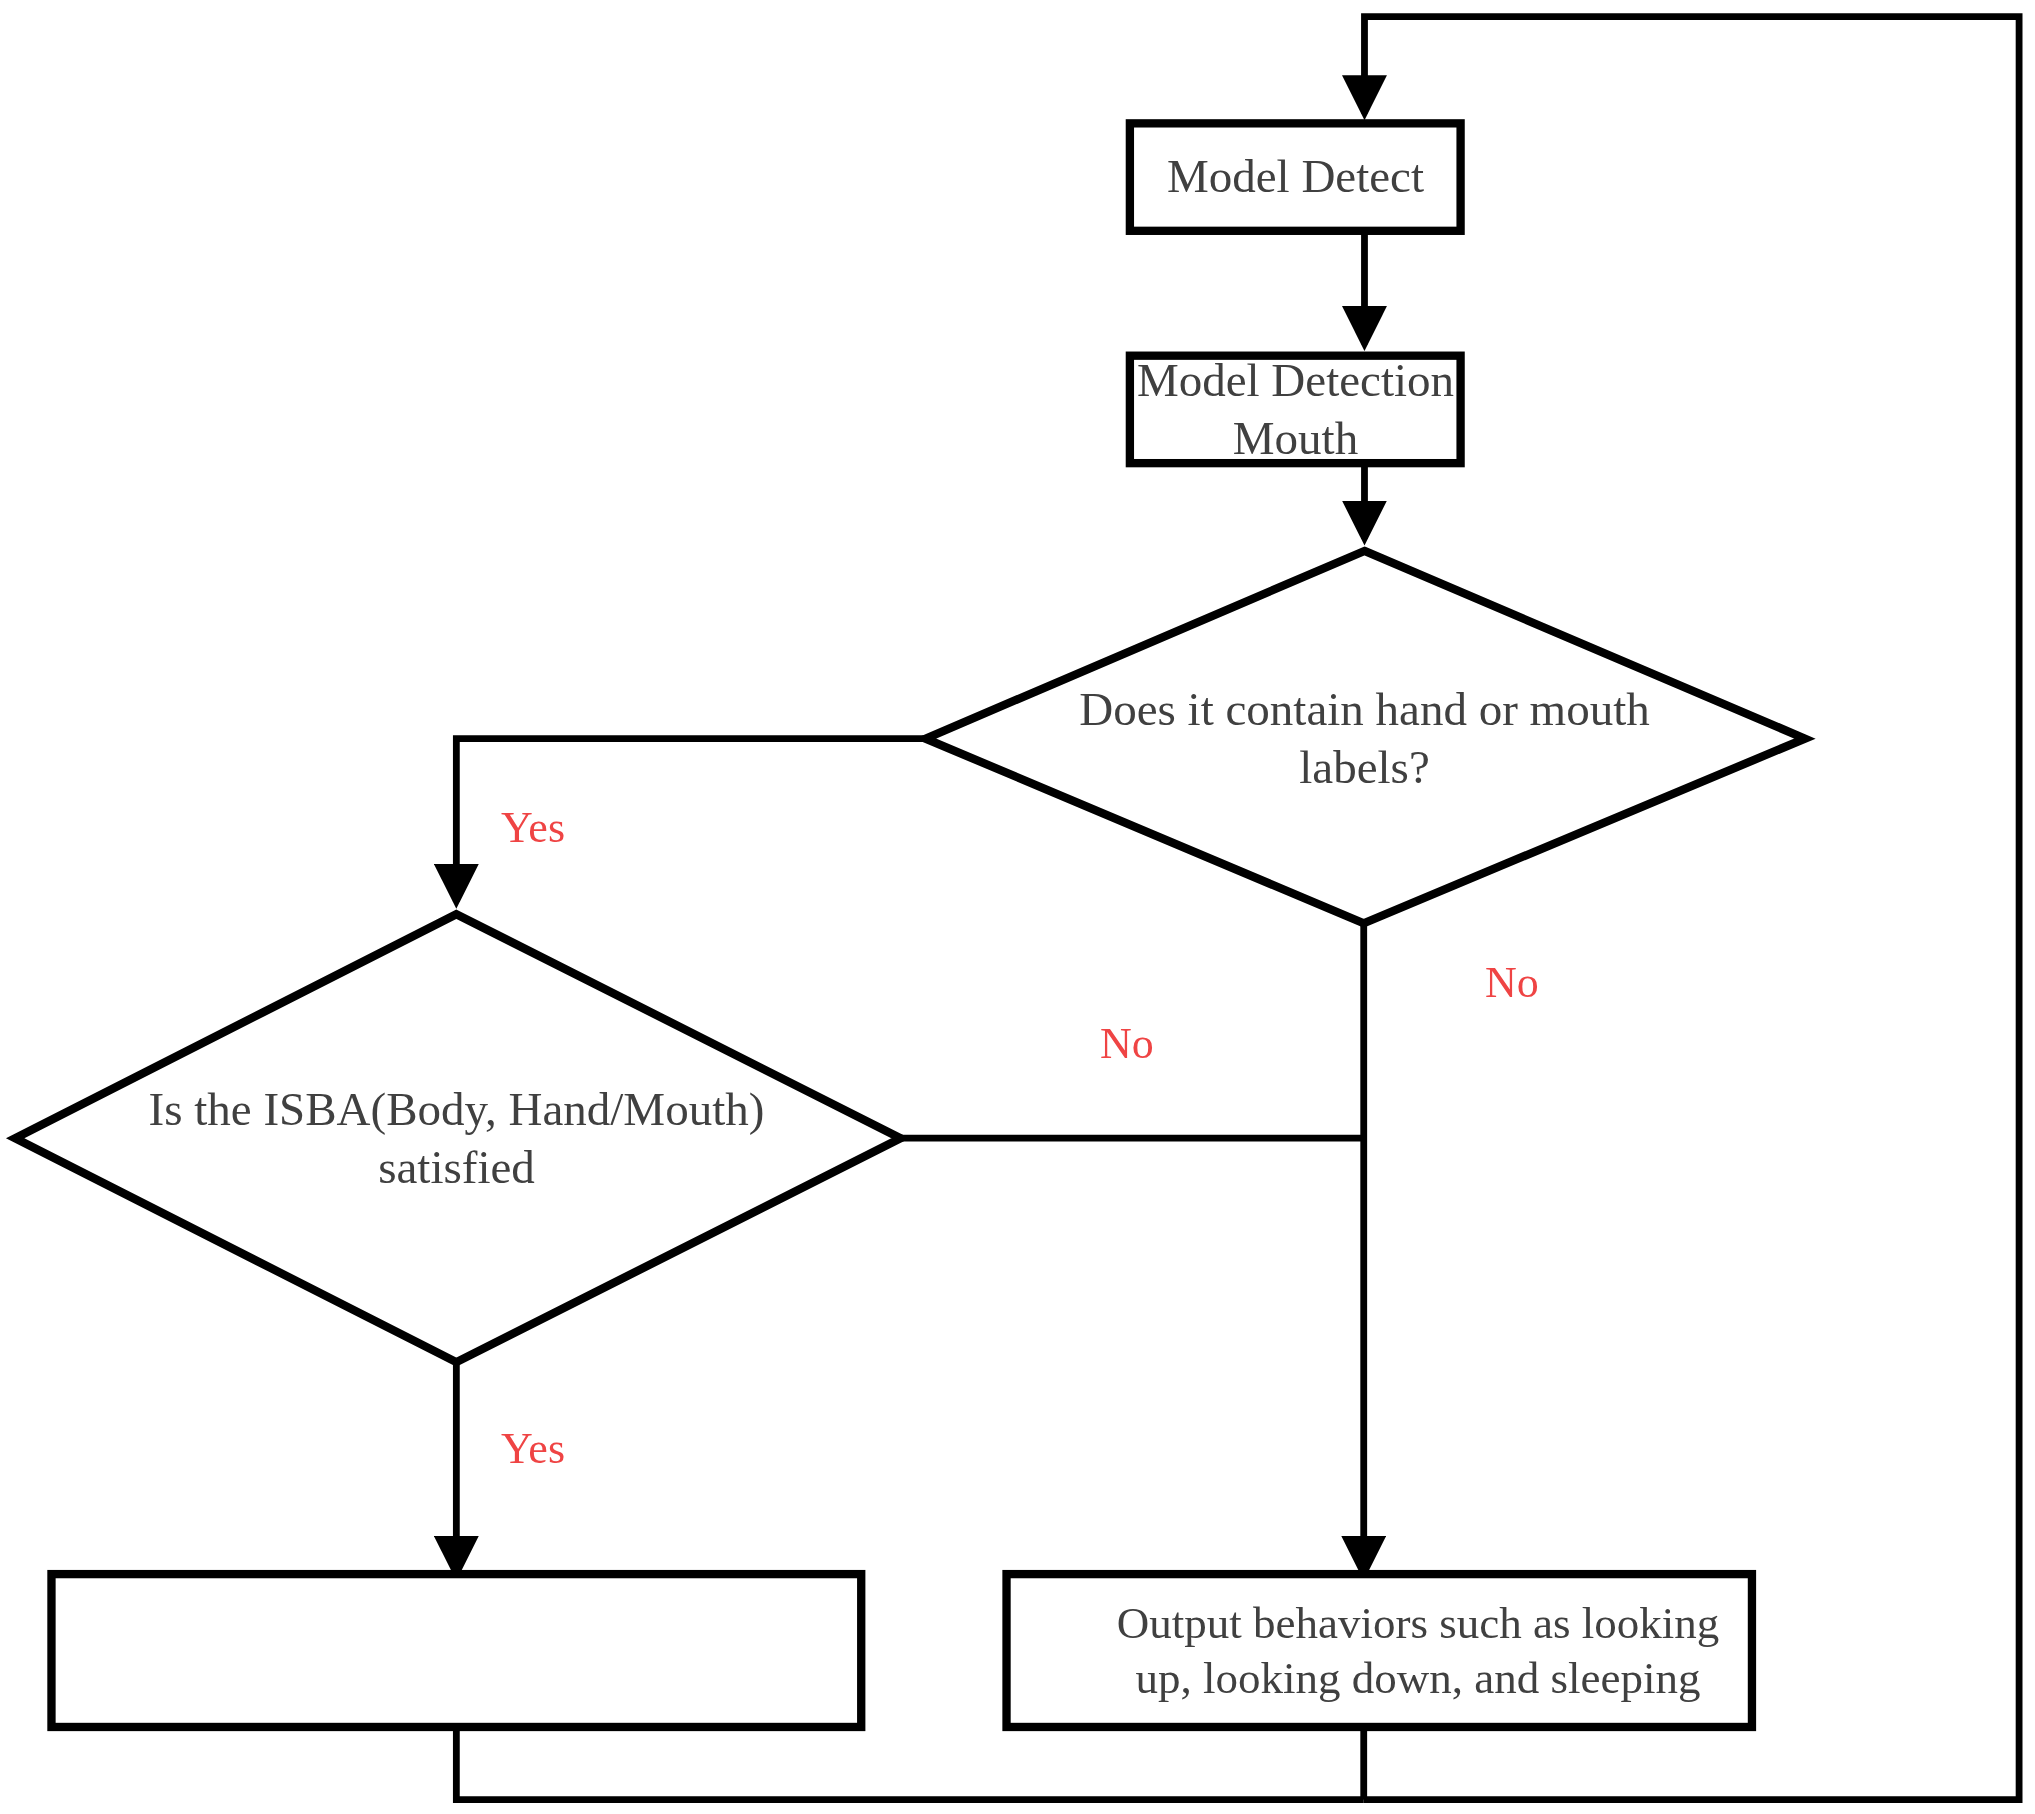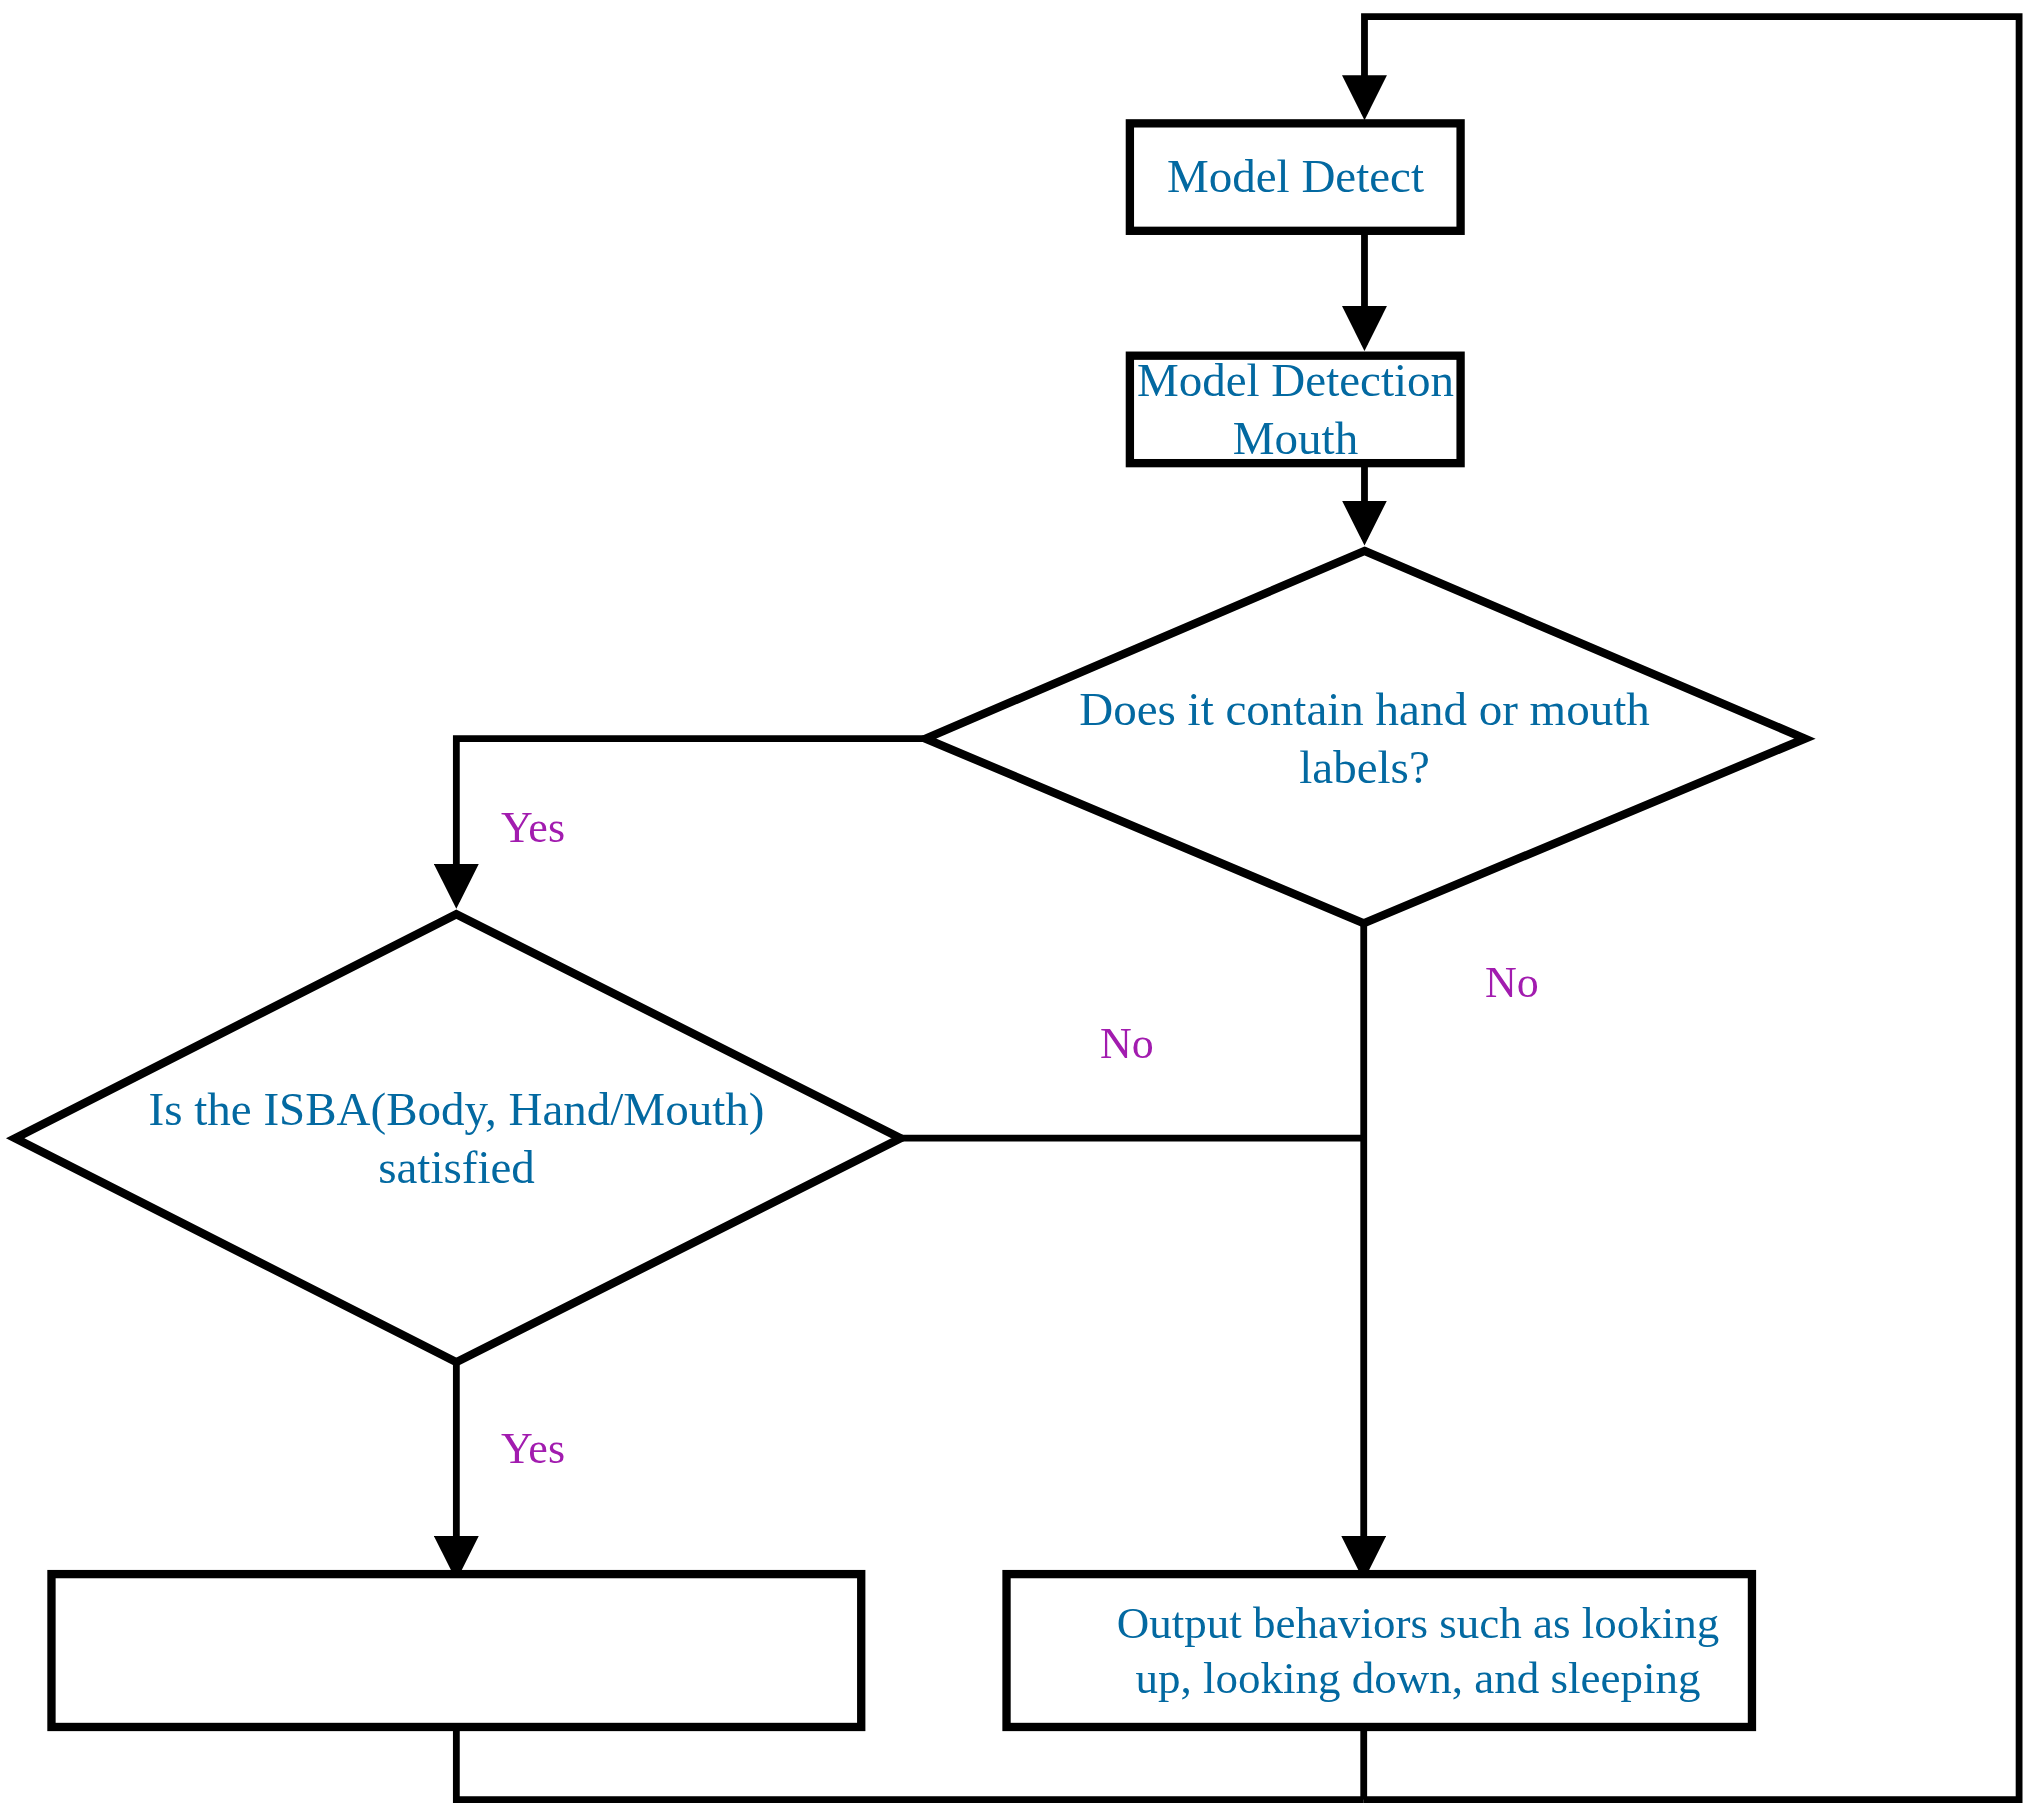--- a/index.html
+++ b/index.html
@@ -21,29 +21,29 @@
     top: 0;
     width: 2035px;
     height: 1814px;
   }
   .node-text {
     position: absolute;
     display: flex;
     align-items: center;
     justify-content: center;
     text-align: center;
-    color: #0369a1;
+    color: #404040;
     font-family: "Liberation Serif", "DejaVu Serif", serif;
     line-height: 1.22;
     white-space: pre-line;
     pointer-events: none;
   }
   .edge-label {
     position: absolute;
-    color: #a21caf;
+    color: #ef4444;
     font-family: "Liberation Serif", "DejaVu Serif", serif;
     font-size: 44px;
     line-height: 1;
     white-space: nowrap;
   }
   .box-label { font-size: 47px; }
   .diamond-label { font-size: 47px; }
   .outbox-label { font-size: 45px; }
 </style>
 </head>

